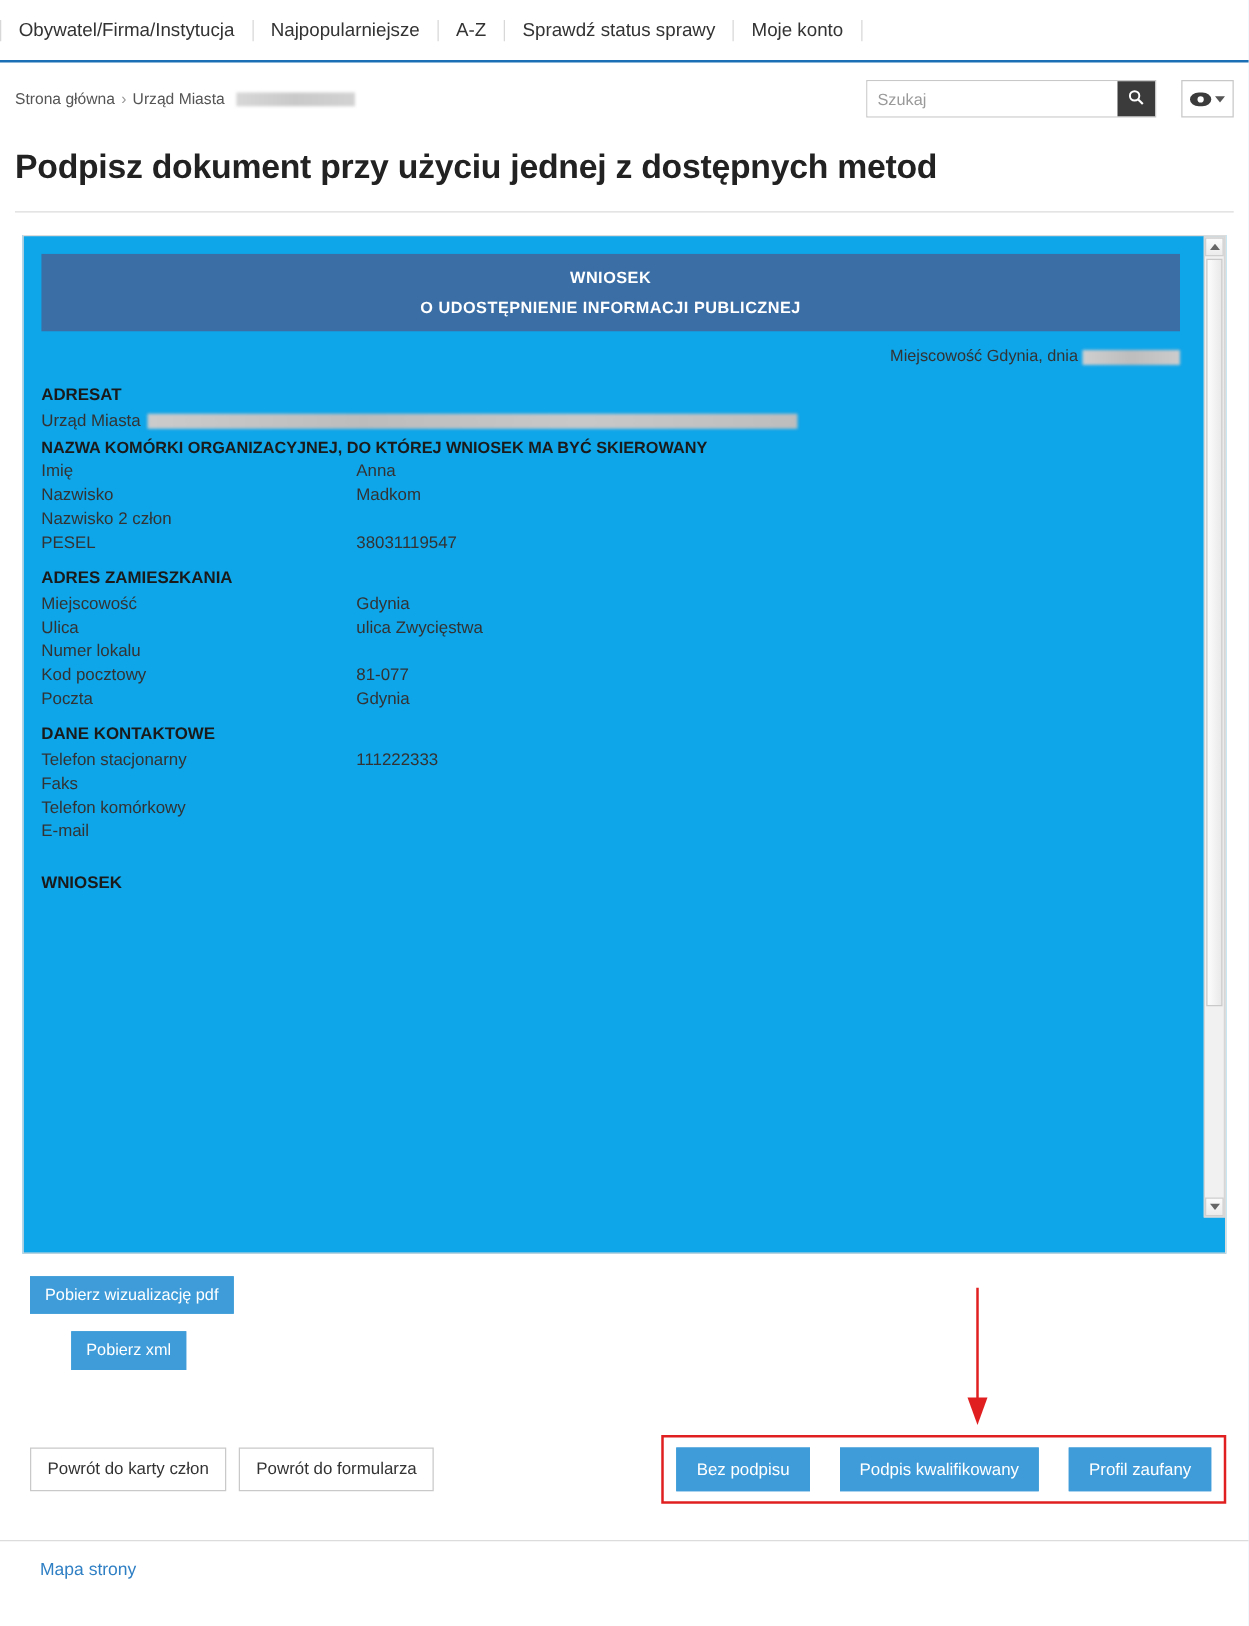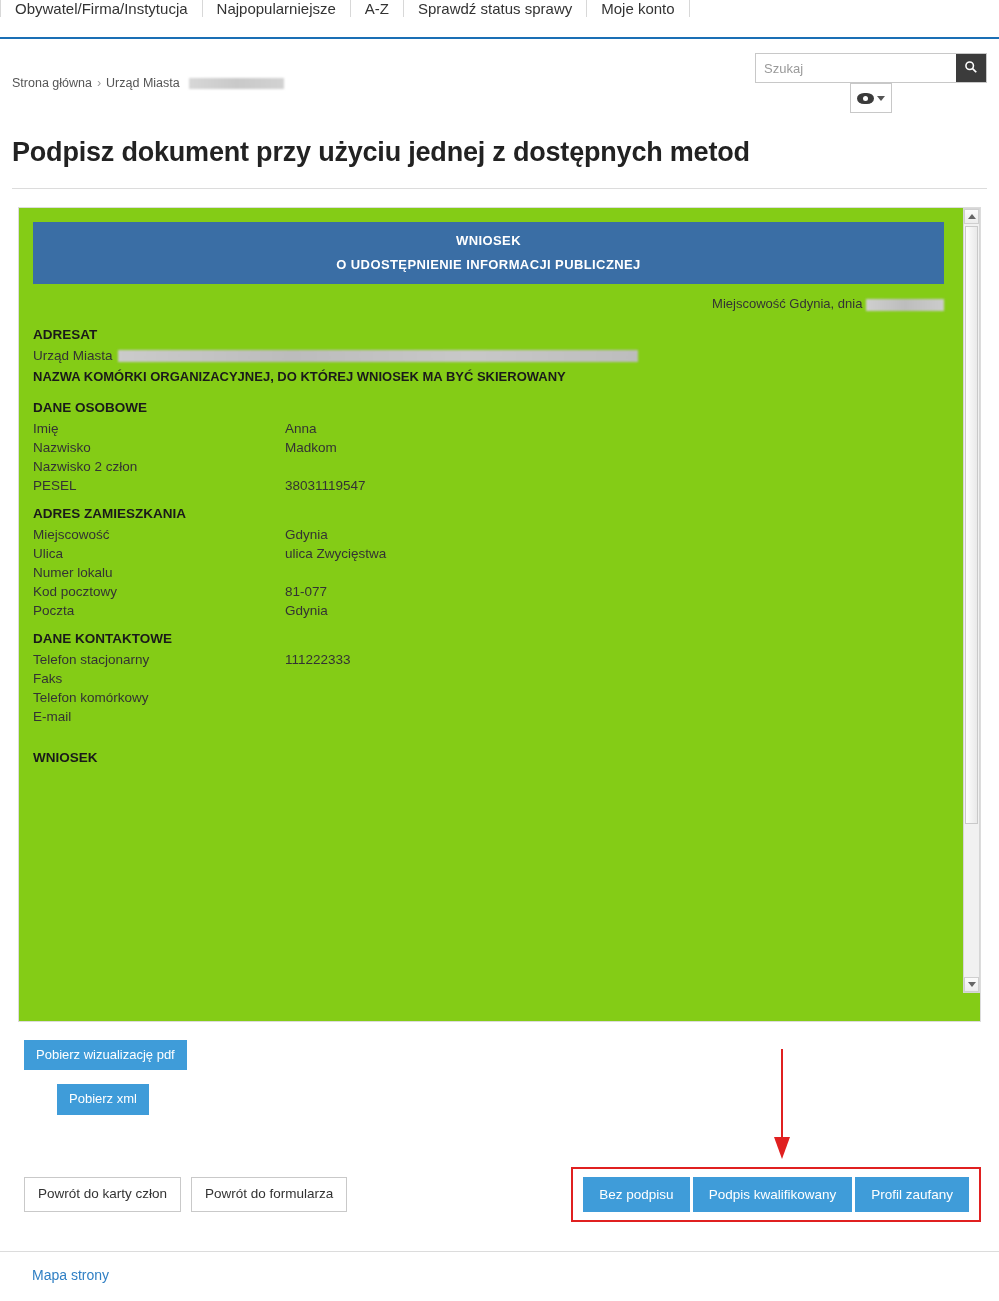--- a/index.html
+++ b/index.html
@@ -13,23 +13,23 @@
   body {
     width: 999px;
     height: 1301px;
     position: relative;
     overflow: hidden;
   }
 
   
   .topnav {
     display: flex;
-    align-items: flex-start;
+    align-items: center;
     border-bottom: 2px solid #1a6fb5;
-    height: 39px;
+    height: 50px;
   }
   .topnav-item {
     display: flex;
     align-items: center;
     padding: 0 14px;
     font-size: 15px;
     color: #333;
     border-right: 1px solid #d8d8d8;
     cursor: pointer;
     white-space: nowrap;
@@ -59,22 +59,21 @@
     height: 11px;
     background: linear-gradient(90deg,#d7d7d7,#c9c9c9,#d2d2d2);
     filter: blur(1.2px);
     vertical-align: middle;
     margin-left: 4px;
   }
   .bc-right {
     margin-left: auto;
     display: flex;
     align-items: center;
-    gap: 0;
-    flex-direction: column;
+    gap: 20px;
   }
   .search-wrap {
     display: flex;
     align-items: stretch;
     height: 30px;
     border: 1px solid #c8c8c8;
     width: 232px;
     background: #fff;
   }
   .search-input {
@@ -136,21 +135,21 @@
   }
   .hr-main {
     border-top: 1px solid #dcdcdc;
     margin: 0 12px;
   }
 
   
   .doc-panel {
     margin: 18px 18px 0 18px;
     border: 1px solid #dcdcdc;
-    background: #84cc16;
+    background: #0ea5e9;
     padding: 14px 14px 14px 14px;
     position: relative;
   }
   .doc-scroll {
     position: relative;
     height: 785px;
     overflow: hidden;
     padding-right: 22px;
   }
   .doc-header {
@@ -272,21 +271,21 @@
     align-items: center;
     position: relative;
     height: 56px;
   }
   .left-btns { display: flex; gap: 10px; margin-left: 6px; }
   .sign-group {
     margin-left: auto;
     border: 2px solid #e02020;
     padding: 8px 10px;
     display: flex;
-    gap: 3px;
+    gap: 24px;
     align-items: center;
   }
   .btn-sign {
     background: #3f9cd9;
     color: #fff;
     border: 1px solid #3f9cd9;
     font-size: 13.5px;
     padding: 9px 15px;
     cursor: pointer;
     font-family: "Liberation Sans", sans-serif;
@@ -378,21 +377,20 @@
       <span class="redact-date"></span>
     </div>
 
     <div class="sec-title">ADRESAT</div>
     <div class="addr-line">
       <span>Urząd Miasta</span>
       <span class="redact-addr"></span>
     </div>
     <div class="bold-line">NAZWA KOMÓRKI ORGANIZACYJNEJ, DO KTÓREJ WNIOSEK MA BYĆ SKIEROWANY</div>
 
-    <div class="sec-title">DANE OSOBOWE</div>
     <div class="field-row">
       <span class="field-label">Imię</span>
       <span class="field-value">Anna</span>
     </div>
     <div class="field-row">
       <span class="field-label">Nazwisko</span>
       <span class="field-value">Madkom</span>
     </div>
     <div class="field-row">
       <span class="field-label">Nazwisko 2 człon</span>

